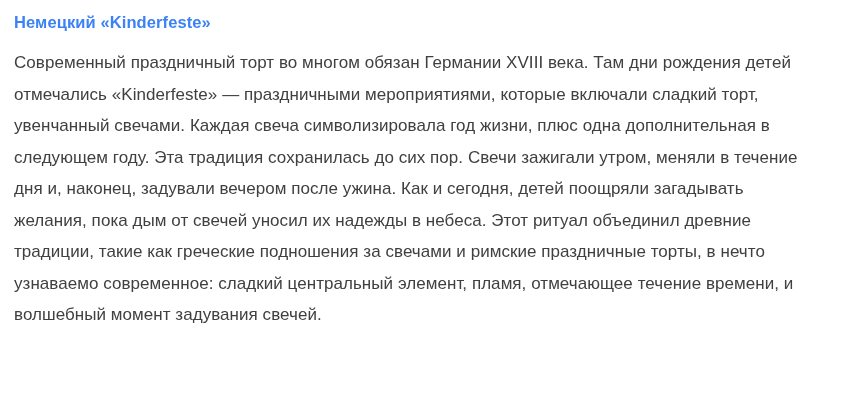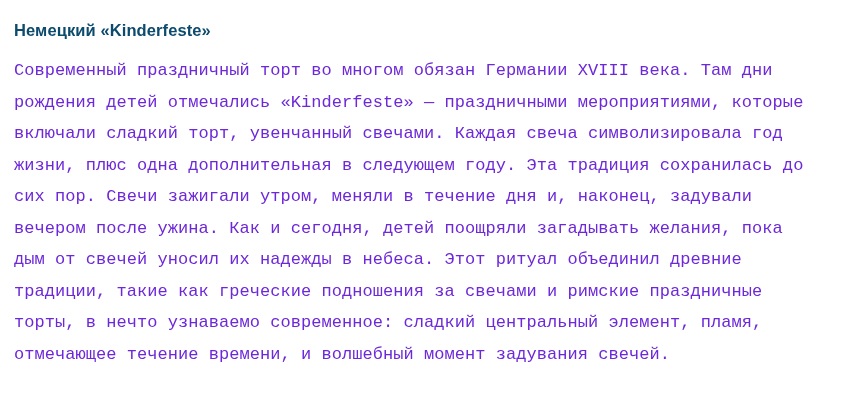--- a/index.html
+++ b/index.html
@@ -15,33 +15,32 @@
     overflow: hidden;
   }
   .article {
     padding: 12px 14px 0 14px;
     box-sizing: border-box;
   }
   .article-heading {
     font-size: 16.5px;
     font-weight: 700;
     line-height: 1.3;
-    color: #0c4a6e;
-    margin: 8px 0 14px 0;
+    color: #3b82f6;
+    margin: 0 0 14px 0;
     letter-spacing: 0.1px;
   }
   .article-body {
     font-size: 17px;
     line-height: 31.5px;
-    color: #6d28d9;
+    color: #404040;
     margin: 0;
     text-align: left;
     max-width: 800px;
     letter-spacing: 0.05px;
-    font-family: Liberation Mono, monospace;
   }
 </style>
 </head>
 <body>
 
 <div class="article">
   <h2 class="article-heading">Немецкий «Kinderfeste»</h2>
   <p class="article-body">Современный праздничный торт во многом обязан Германии XVIII века. Там дни рождения детей отмечались «Kinderfeste» — праздничными мероприятиями, которые включали сладкий торт, увенчанный свечами. Каждая свеча символизировала год жизни, плюс одна дополнительная в следующем году. Эта традиция сохранилась до сих пор. Свечи зажигали утром, меняли в течение дня и, наконец, задували вечером после ужина. Как и сегодня, детей поощряли загадывать желания, пока дым от свечей уносил их надежды в небеса. Этот ритуал объединил древние традиции, такие как греческие подношения за свечами и римские праздничные торты, в нечто узнаваемо современное: сладкий центральный элемент, пламя, отмечающее течение времени, и волшебный момент задувания свечей.</p>
 </div>
 

